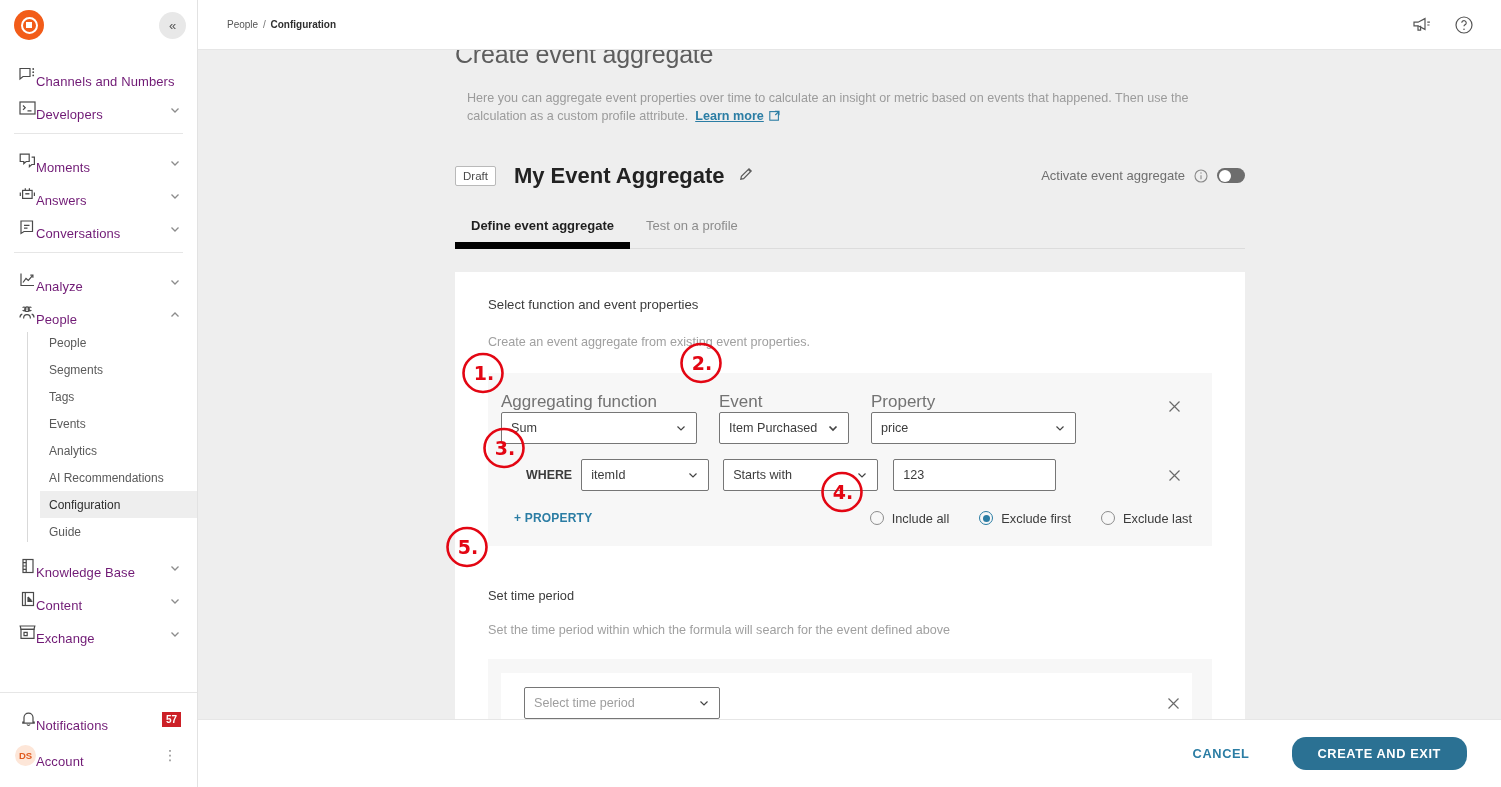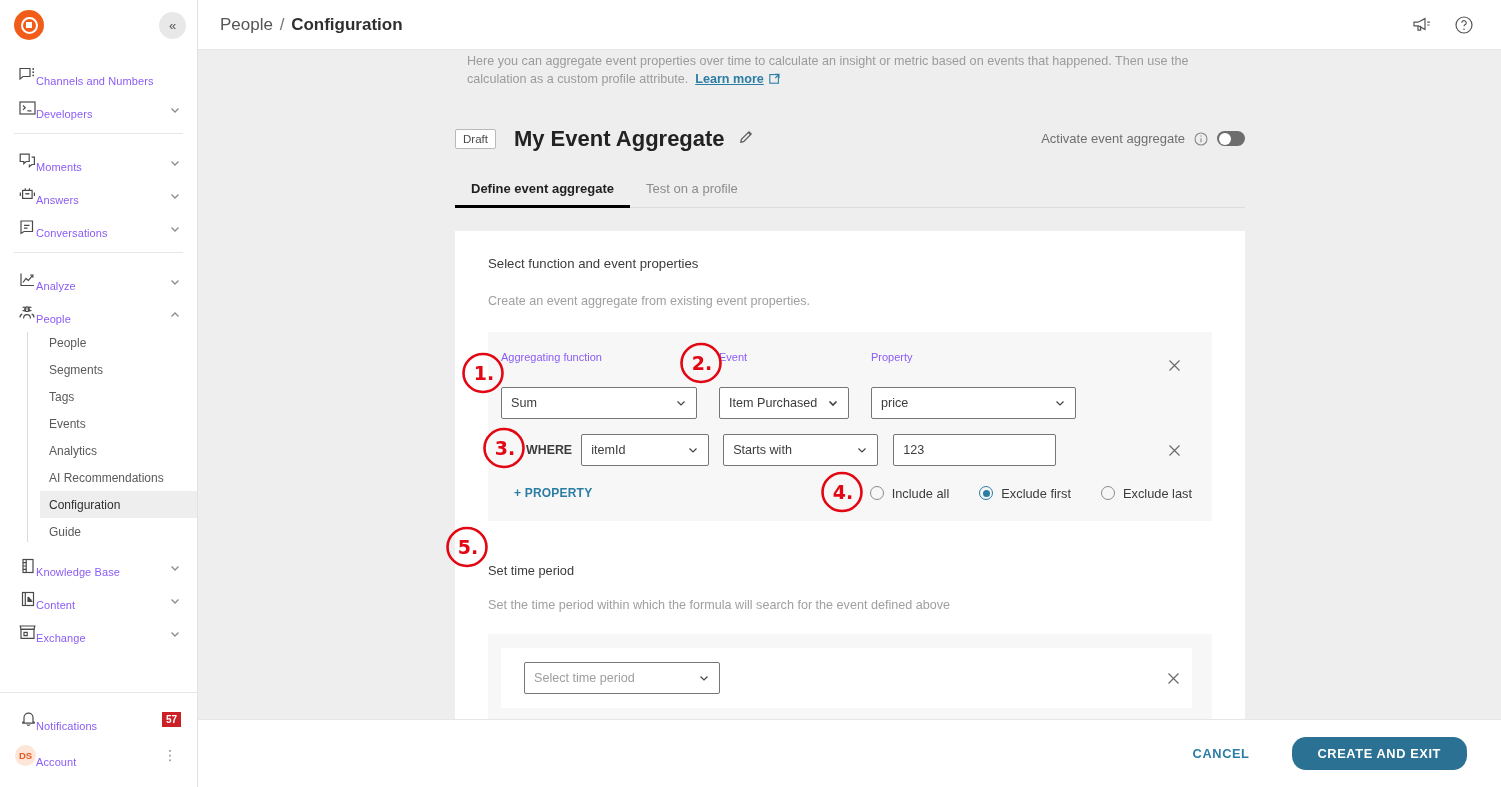--- a/index.html
+++ b/index.html
@@ -28,21 +28,21 @@
 
   #nav-scroll { flex:1; overflow:hidden; padding-top:8px; }
   .nav-group { padding:0; }
   .nav-item {
     display:flex; align-items:center; height:33px;
     padding:0 16px 0 14px; cursor:pointer; position:relative;
   }
   .nav-icon { width:22px; height:18px; flex:0 0 22px; margin-right:0;
               display:flex; align-items:center; justify-content:flex-end; color:#4a4a4a; }
   .nav-icon svg { display:block; }
-  .nav-label { font-size:11px; color:#8b5cf6; white-space:nowrap; flex:1; letter-spacing:.1px;margin-top:13px;}
+  .nav-label { font-size:13px; color:#701a75; white-space:nowrap; flex:1; letter-spacing:.1px;margin-top:13px;}
   .chev { width:12px; height:12px; color:#8c8c8c; flex:0 0 12px; }
   .nav-sep { height:1px; background:#e6e6e6; margin:9px 14px 10px 14px; }
 
   .sub-wrap { position:relative; margin-left:27px; padding-left:13px; }
   .sub-wrap:before { content:""; position:absolute; left:0; top:3px; bottom:3px;
                      width:1px; background:#d9d9d9; }
   .sub-item { display:flex; align-items:center; height:27px; font-size:12px;
               color:#5a5a5a; padding-left:9px; cursor:pointer; }
   .sub-item.active { background:#eeeeee; color:#2f2f2f; }
   .sub-item.active:after { content:""; position:absolute; right:-171px; width:3px;
@@ -53,21 +53,21 @@
            padding:1px 4px; border-radius:0; line-height:13px; }
   .avatar { width:21px; height:21px; border-radius:50%; background:#fde6d8;
             color:#e05a1f; font-size:9.5px; font-weight:bold;
             display:flex; align-items:center; justify-content:center; }
   .kebab { color:#8a8a8a; font-size:14px; line-height:10px; padding:0 4px; }
 
   
   #topbar { position:absolute; left:198px; top:0; right:0; height:50px;
             background:#fff; border-bottom:1px solid #e6e6e6;
             display:flex; align-items:center; }
-  #breadcrumb { margin-left:22px; font-size:17px; color:#555; }
+  #breadcrumb { margin-left:29px; font-size:10px; color:#555; }
   #breadcrumb .crumb-cur { font-weight:bold; color:#2f2f2f; }
   #breadcrumb .crumb-sep { color:#777; margin:0 2px; }
   #topbar-right { margin-left:auto; display:flex; align-items:center; gap:20px; margin-right:26px; }
   .top-icon { width:22px; height:22px; color:#555; cursor:pointer;
               display:flex; align-items:center; justify-content:center; }
 
   #collapse-btn { position:absolute; left:159px; top:12px; width:27px; height:27px;
                   border-radius:50%; background:#e8e8e8; color:#555;
                   display:flex; align-items:center; justify-content:center;
                   font-size:13px; cursor:pointer; z-index:5; }
@@ -91,32 +91,32 @@
   .activate-wrap { margin-left:auto; display:flex; align-items:center; gap:9px;justify-content:space-between; }
   .activate-label { font-size:13px; color:#6f6f6f; }
   .info-ico { color:#8a8a8a; cursor:pointer; display:inline-flex; }
   .toggle { width:28px; height:15px; border-radius:8px; background:#6d6d6d;
             position:relative; cursor:pointer; }
   .toggle .knob { position:absolute; left:1.5px; top:1.5px; width:12px; height:12px;
                   border-radius:50%; background:#fff; }
 
   .tabs { display:flex; margin-top:29px; border-bottom:1px solid #dcdcdc; }
   .tab { font-size:13px; padding:0 16px 9px 16px; color:#8c8c8c; cursor:pointer; }
-  .tab.active { color:#1f1f1f; font-weight:bold; border-bottom:3px solid #000000;
+  .tab.active { color:#1f1f1f; font-weight:bold; border-bottom:7px solid #000000;
                 margin-bottom:-1px; }
 
   .card { background:#fff; margin-top:23px; padding:25px 33px 0 33px;
           width:790px; min-height:460px; }
   .card-h { font-size:13.2px; color:#3c3c3c; margin:0 0 23px 0; }
   .card-sub { font-size:12.6px; color:#a0a0a0; margin:0 0 24px 0; }
 
   .inner-panel { background:#f7f7f7; padding:19px 20px 20px 13px; }
   .row { display:flex; align-items:flex-end; position:relative; }
   .fld { display:flex; flex-direction:column; }
-  .fld-label { font-size:11px; color:#8b5cf6; margin-bottom:24px; }
+  .fld-label { font-size:17px; color:#737373; margin-bottom:0; }
   .select, .textin {
     height:32px; border:1px solid #767676; background:#fff; border-radius:2px;
     font-size:12.6px; color:#3c3c3c; display:flex; align-items:center;
     padding:0 9px; cursor:pointer; position:relative;
   }
   .textin { cursor:text; }
   .select .val { flex:1; white-space:nowrap; overflow:hidden; }
   .select .ph { color:#9e9e9e; }
   .select .caret { color:#444; margin-left:8px; flex:0 0 auto; display:flex; }
   .x-btn { color:#6a6a6a; cursor:pointer; display:flex; align-items:center;
@@ -400,20 +400,21 @@
     </span>
   </div>
 </div>
 <div id="collapse-btn">
   <span>«</span>
 </div>
 
 <div id="main">
   <div id="content">
 
+    <h1 class="page-title">Create event aggregate</h1>
 
     <p class="page-desc">
       <span>Here you can aggregate event properties over time to calculate an insight or metric based on events that happened. Then use the calculation as a custom profile attribute.</span>
       &nbsp;<span class="link">Learn more</span><span class="ext-ico"><svg width="11" height="11" viewBox="0 0 11 11" fill="none" stroke="currentColor" stroke-width="1.1">
             <rect x="0.8" y="1.6" width="8.6" height="8.6"></rect>
             <path d="M6 1.3h4v4M10 1.3L6.3 5"></path>
           </svg></span>
     </p>
 
     <div class="name-row">

